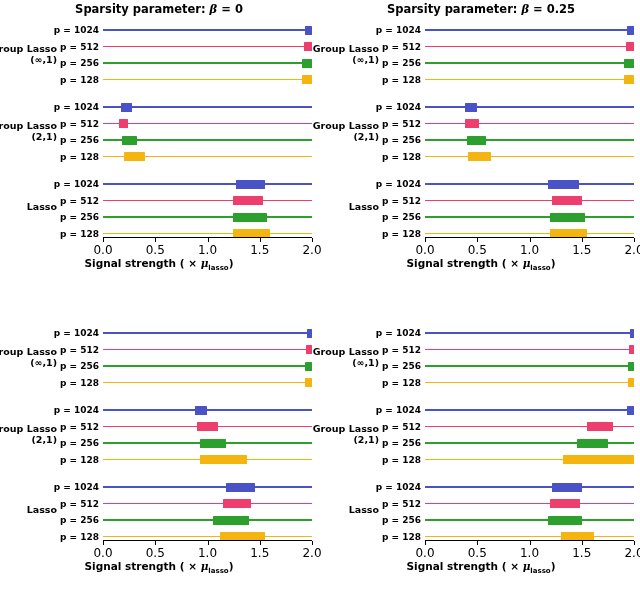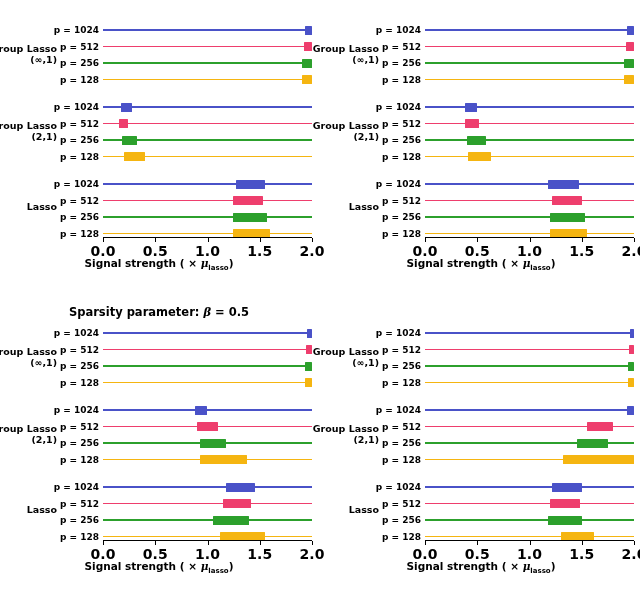--- a/index.html
+++ b/index.html
@@ -7,22 +7,22 @@
   .sheet{position:relative;width:640px;height:597px;}
   .panel{position:absolute;}
   .panel-title{
     position:absolute;top:0;left:0;width:100%;
     text-align:center;font-size:11.5px;font-weight:700;
     font-family:"DejaVu Sans",sans-serif;
   }
   .axis-line{position:absolute;background:#000;}
   .tick{position:absolute;width:1px;height:4px;background:#000;}
   .ticklabel{
-    position:absolute;font-size:14px;text-align:center;width:40px;
-    font-weight:700;
+    position:absolute;font-size:12px;text-align:center;width:40px;
+    font-weight:400;
   }
   .xlabel{
     position:absolute;width:100%;text-align:center;font-size:10.5px;font-weight:700;
   }
   .row-line{position:absolute;height:1.6px;}
   .row-box{position:absolute;height:9px;border-radius:0.5px;}
   .row-label{
     position:absolute;font-size:9px;font-weight:700;text-align:right;
     white-space:nowrap;
   }
@@ -31,20 +31,21 @@
     white-space:nowrap;line-height:1.15;
   }
   .sub{font-size:7px;vertical-align:sub;}
   i{font-family:"DejaVu Serif",serif;font-style:italic;}
 </style>
 </head>
 <body>
 
 <div class="sheet">
     <div class="panel" style="left: 0px; top: 2px; width: 318px; height: 265px;">
+      <div class="panel-title" style="top: 0px;">Sparsity parameter:  <i>β</i> = 0</div>
       <div class="group-label" style="right: 261px; width: 95px; top: 42px;">Group Lasso<br>(∞,1)</div>
       <div class="group-label" style="right: 261px; width: 95px; top: 119px;">Group Lasso<br>(2,1)</div>
       <div class="group-label" style="right: 261px; width: 95px; top: 200px;">Lasso</div>
       <div class="row-label" style="left: 47px; width: 52px; top: 23px;">p = 1024</div>
       <div class="row-line" style="left: 103px; width: 209px; top: 27.2px; background: rgb(74, 82, 200);"></div>
       <div class="row-box" style="left: 304.685px; width: 7.315px; top: 23.5px; background: rgb(74, 82, 200);"></div>
       <div class="row-label" style="left: 47px; width: 52px; top: 39.5px;">p = 512</div>
       <div class="row-line" style="left: 103px; width: 209px; top: 43.7px; background: rgb(238, 62, 109);"></div>
       <div class="row-box" style="left: 303.64px; width: 8.36px; top: 40px; background: rgb(238, 62, 109);"></div>
       <div class="row-label" style="left: 47px; width: 52px; top: 56px;">p = 256</div>
@@ -84,20 +85,21 @@
       <div class="ticklabel" style="left: 135.25px; top: 241px;">0.5</div>
       <div class="tick" style="left: 207.5px; top: 236px;"></div>
       <div class="ticklabel" style="left: 187.5px; top: 241px;">1.0</div>
       <div class="tick" style="left: 259.75px; top: 236px;"></div>
       <div class="ticklabel" style="left: 239.75px; top: 241px;">1.5</div>
       <div class="tick" style="left: 312px; top: 236px;"></div>
       <div class="ticklabel" style="left: 292px; top: 241px;">2.0</div>
       <div class="xlabel" style="left: 0px; top: 255px;">Signal strength ( × <i>μ</i><span class="sub">lasso</span>)</div>
     </div>
     <div class="panel" style="left: 322px; top: 2px; width: 318px; height: 265px;">
+      <div class="panel-title" style="top: 0px;">Sparsity parameter:  <i>β</i> = 0.25</div>
       <div class="group-label" style="right: 261px; width: 95px; top: 42px;">Group Lasso<br>(∞,1)</div>
       <div class="group-label" style="right: 261px; width: 95px; top: 119px;">Group Lasso<br>(2,1)</div>
       <div class="group-label" style="right: 261px; width: 95px; top: 200px;">Lasso</div>
       <div class="row-label" style="left: 47px; width: 52px; top: 23px;">p = 1024</div>
       <div class="row-line" style="left: 103px; width: 209px; top: 27.2px; background: rgb(74, 82, 200);"></div>
       <div class="row-box" style="left: 304.685px; width: 7.315px; top: 23.5px; background: rgb(74, 82, 200);"></div>
       <div class="row-label" style="left: 47px; width: 52px; top: 39.5px;">p = 512</div>
       <div class="row-line" style="left: 103px; width: 209px; top: 43.7px; background: rgb(238, 62, 109);"></div>
       <div class="row-box" style="left: 303.64px; width: 8.36px; top: 40px; background: rgb(238, 62, 109);"></div>
       <div class="row-label" style="left: 47px; width: 52px; top: 56px;">p = 256</div>
@@ -137,21 +139,20 @@
       <div class="ticklabel" style="left: 135.25px; top: 241px;">0.5</div>
       <div class="tick" style="left: 207.5px; top: 236px;"></div>
       <div class="ticklabel" style="left: 187.5px; top: 241px;">1.0</div>
       <div class="tick" style="left: 259.75px; top: 236px;"></div>
       <div class="ticklabel" style="left: 239.75px; top: 241px;">1.5</div>
       <div class="tick" style="left: 312px; top: 236px;"></div>
       <div class="ticklabel" style="left: 292px; top: 241px;">2.0</div>
       <div class="xlabel" style="left: 0px; top: 255px;">Signal strength ( × <i>μ</i><span class="sub">lasso</span>)</div>
     </div>
     <div class="panel" style="left: 0px; top: 305px; width: 318px; height: 265px;">
-      <div class="panel-title" style="top: 0px;">Sparsity parameter:  <i>β</i> = 0.5</div>
       <div class="group-label" style="right: 261px; width: 95px; top: 42px;">Group Lasso<br>(∞,1)</div>
       <div class="group-label" style="right: 261px; width: 95px; top: 119px;">Group Lasso<br>(2,1)</div>
       <div class="group-label" style="right: 261px; width: 95px; top: 200px;">Lasso</div>
       <div class="row-label" style="left: 47px; width: 52px; top: 23px;">p = 1024</div>
       <div class="row-line" style="left: 103px; width: 209px; top: 27.2px; background: rgb(74, 82, 200);"></div>
       <div class="row-box" style="left: 306.775px; width: 5.225px; top: 23.5px; background: rgb(74, 82, 200);"></div>
       <div class="row-label" style="left: 47px; width: 52px; top: 39.5px;">p = 512</div>
       <div class="row-line" style="left: 103px; width: 209px; top: 43.7px; background: rgb(238, 62, 109);"></div>
       <div class="row-box" style="left: 305.73px; width: 6.27px; top: 40px; background: rgb(238, 62, 109);"></div>
       <div class="row-label" style="left: 47px; width: 52px; top: 56px;">p = 256</div>

